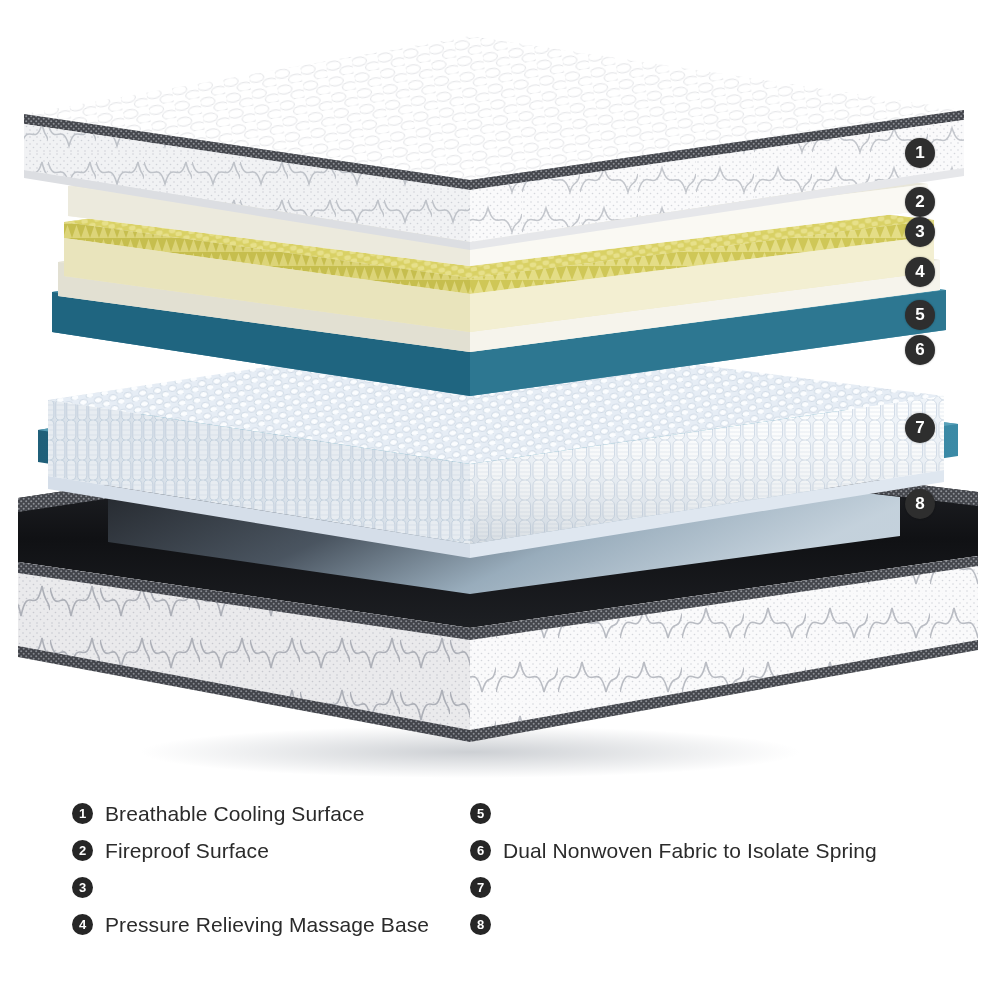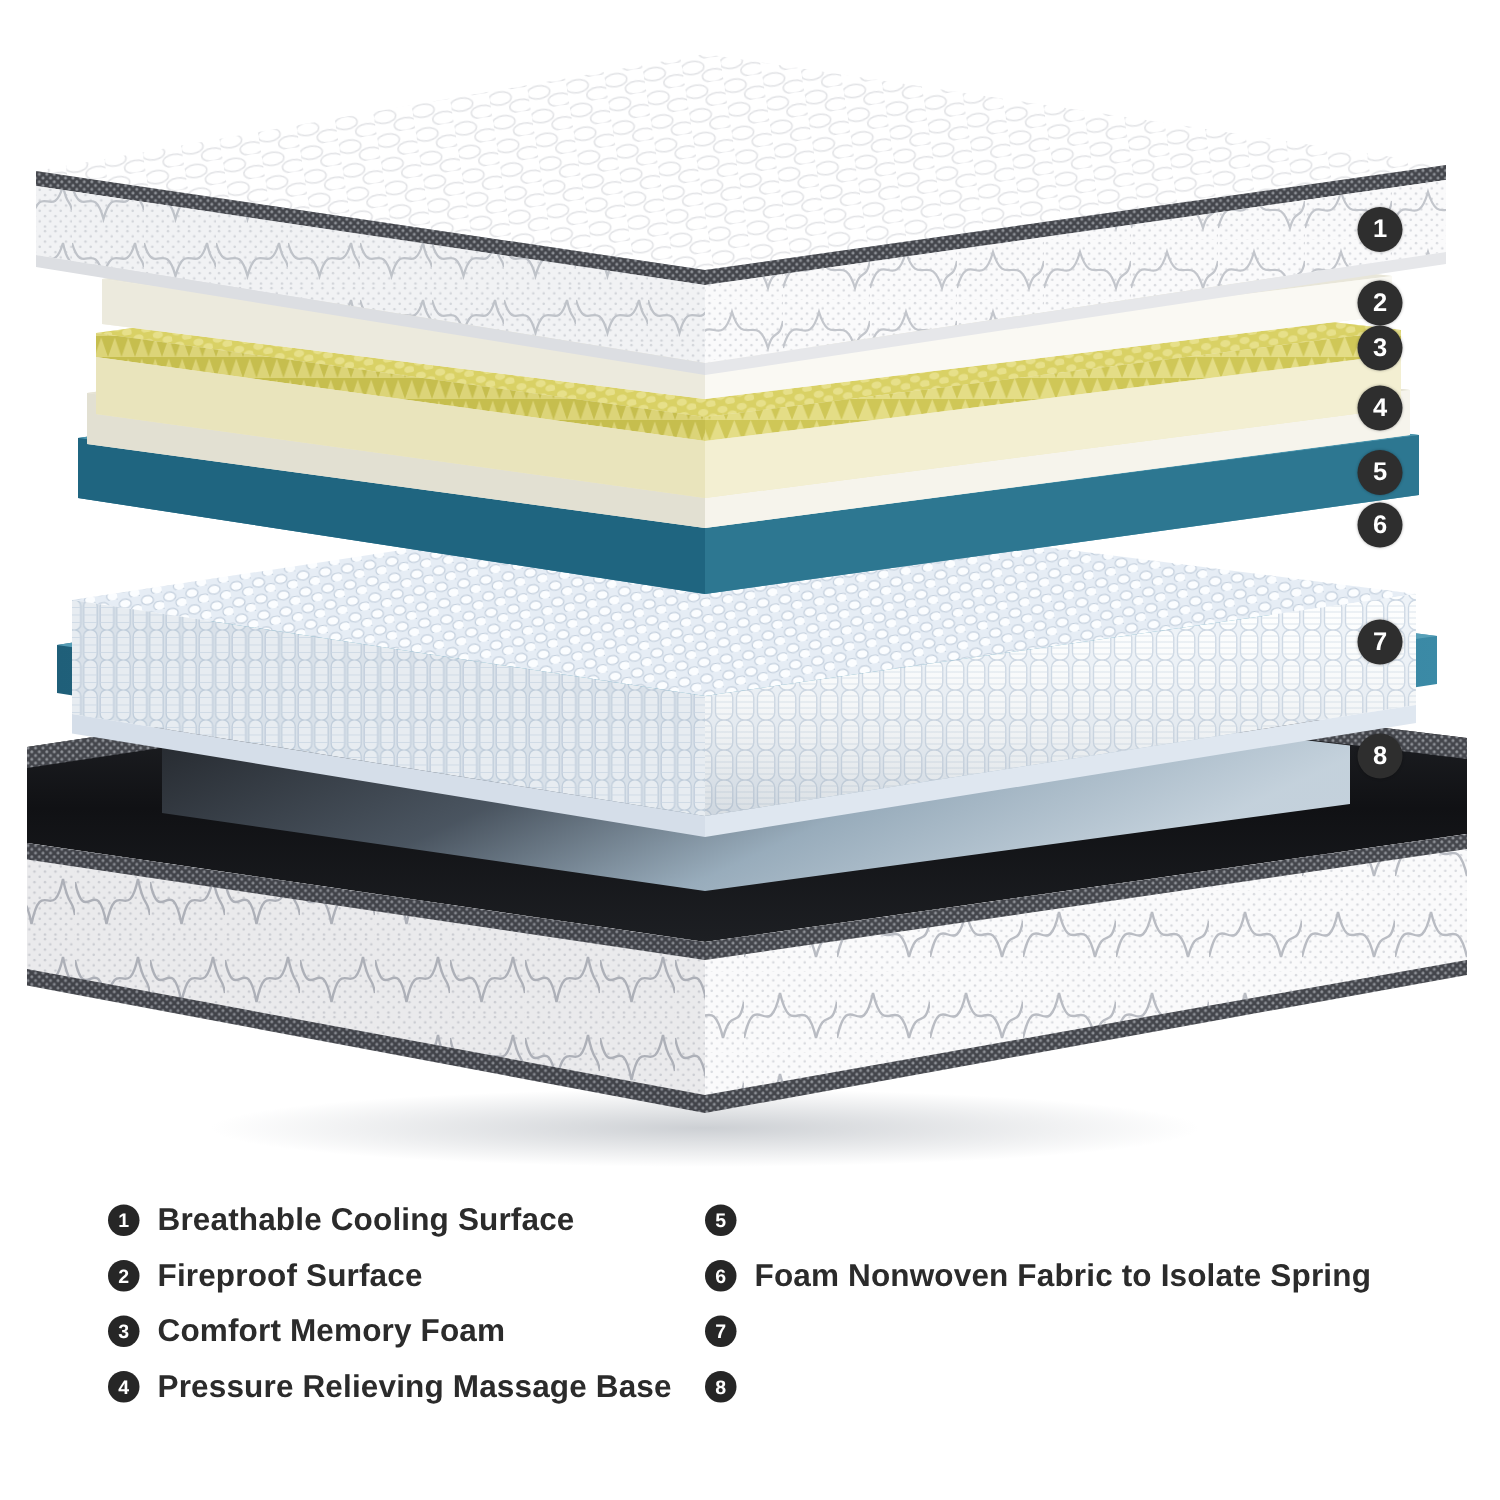--- a/index.html
+++ b/index.html
@@ -94,21 +94,20 @@
     line-height: 21px;
     text-align: center;
     margin-right: 12px;
     font-family: "Liberation Sans", "DejaVu Sans", sans-serif;
   }
   .legend-label {
     font-size: 21px;
     color: #2b2b2b;
     white-space: nowrap;
     letter-spacing: 0.1px;
-    font-weight: bold;
   }
 </style>
 </head>
 <body>
 
 <div id="page">
 
   <div id="diagram">
     <svg id="diagram-svg" viewBox="0 0 1000 790" xmlns="http://www.w3.org/2000/svg">
       <defs>
@@ -334,35 +333,34 @@
       <div class="legend-item">
         <span class="legend-badge">1</span>
         <span class="legend-label">Breathable Cooling Surface</span>
       </div>
       <div class="legend-item">
         <span class="legend-badge">2</span>
         <span class="legend-label">Fireproof Surface</span>
       </div>
       <div class="legend-item">
         <span class="legend-badge">3</span>
-        <span class="legend-label">Comfort Memory Foam</span>
       </div>
       <div class="legend-item">
         <span class="legend-badge">4</span>
         <span class="legend-label">Pressure Relieving Massage Base</span>
       </div>
     </div>
 
     <div class="legend-col" id="legend-col-right">
       <div class="legend-item">
         <span class="legend-badge">5</span>
       </div>
       <div class="legend-item">
         <span class="legend-badge">6</span>
-        <span class="legend-label">Foam Nonwoven Fabric to Isolate Spring</span>
+        <span class="legend-label">Dual Nonwoven Fabric to Isolate Spring</span>
       </div>
       <div class="legend-item">
         <span class="legend-badge">7</span>
       </div>
       <div class="legend-item">
         <span class="legend-badge">8</span>
       </div>
     </div>
 
   </div>

